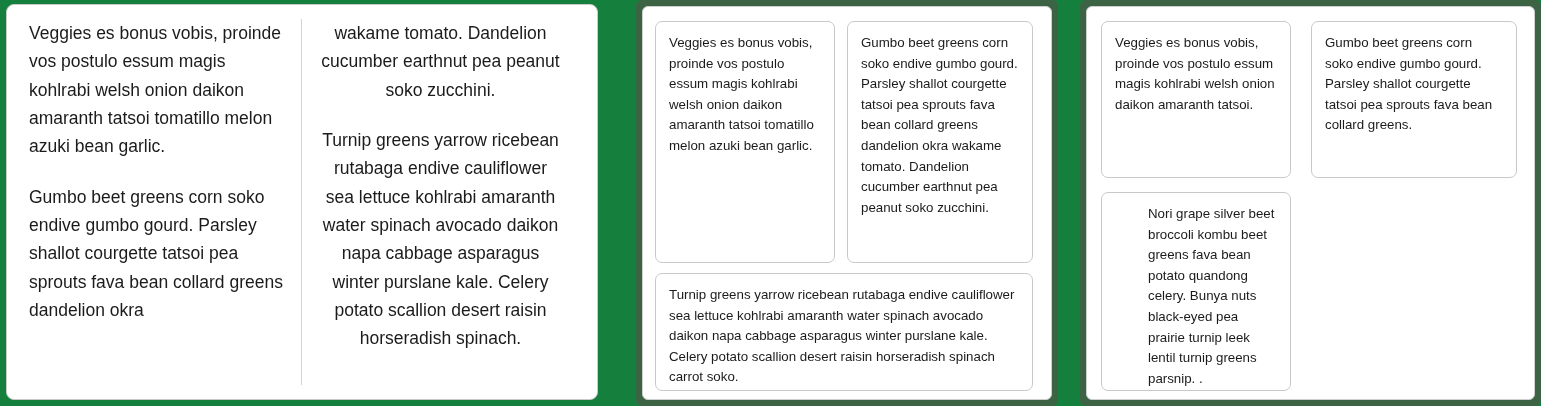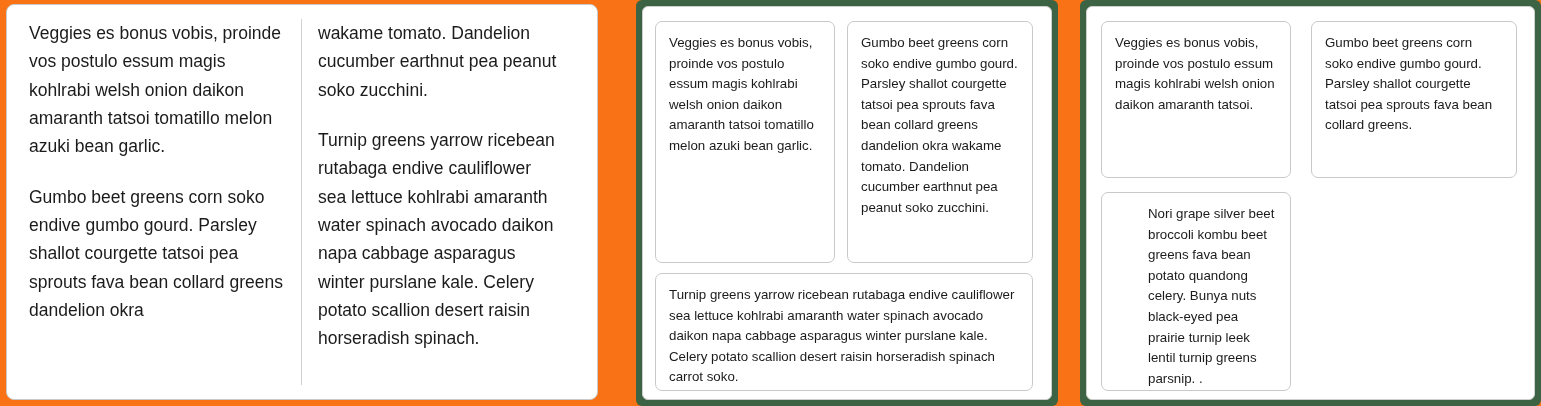--- a/index.html
+++ b/index.html
@@ -5,21 +5,21 @@
   html, body {
     margin: 0;
     padding: 0;
     background: #ffffff;
     font-family: "Liberation Sans", sans-serif;
   }
   .screen {
     position: relative;
     width: 1541px;
     height: 406px;
-    background: #f97316;
+    background: #15803d;
     overflow: hidden;
   }
   
   .panel-columns {
     position: absolute;
     left: 6px;
     top: 4px;
     width: 592px;
     height: 396px;
     box-sizing: border-box;
@@ -37,20 +37,21 @@
     font-size: 17.5px;
     line-height: 1.62;
     color: #1b1b1b;
   }
   .col.left {
     border-right: 1px solid #d2d2d2;
     padding-left: 4px;
   }
   .col.right {
     padding-left: 16px;
+    text-align: center;
   }
   .col p {
     margin: 0 0 22px 0;
   }
   .col p:last-child { margin-bottom: 0; }
 
   
   .green-wrap {
     position: absolute;
     box-sizing: border-box;

